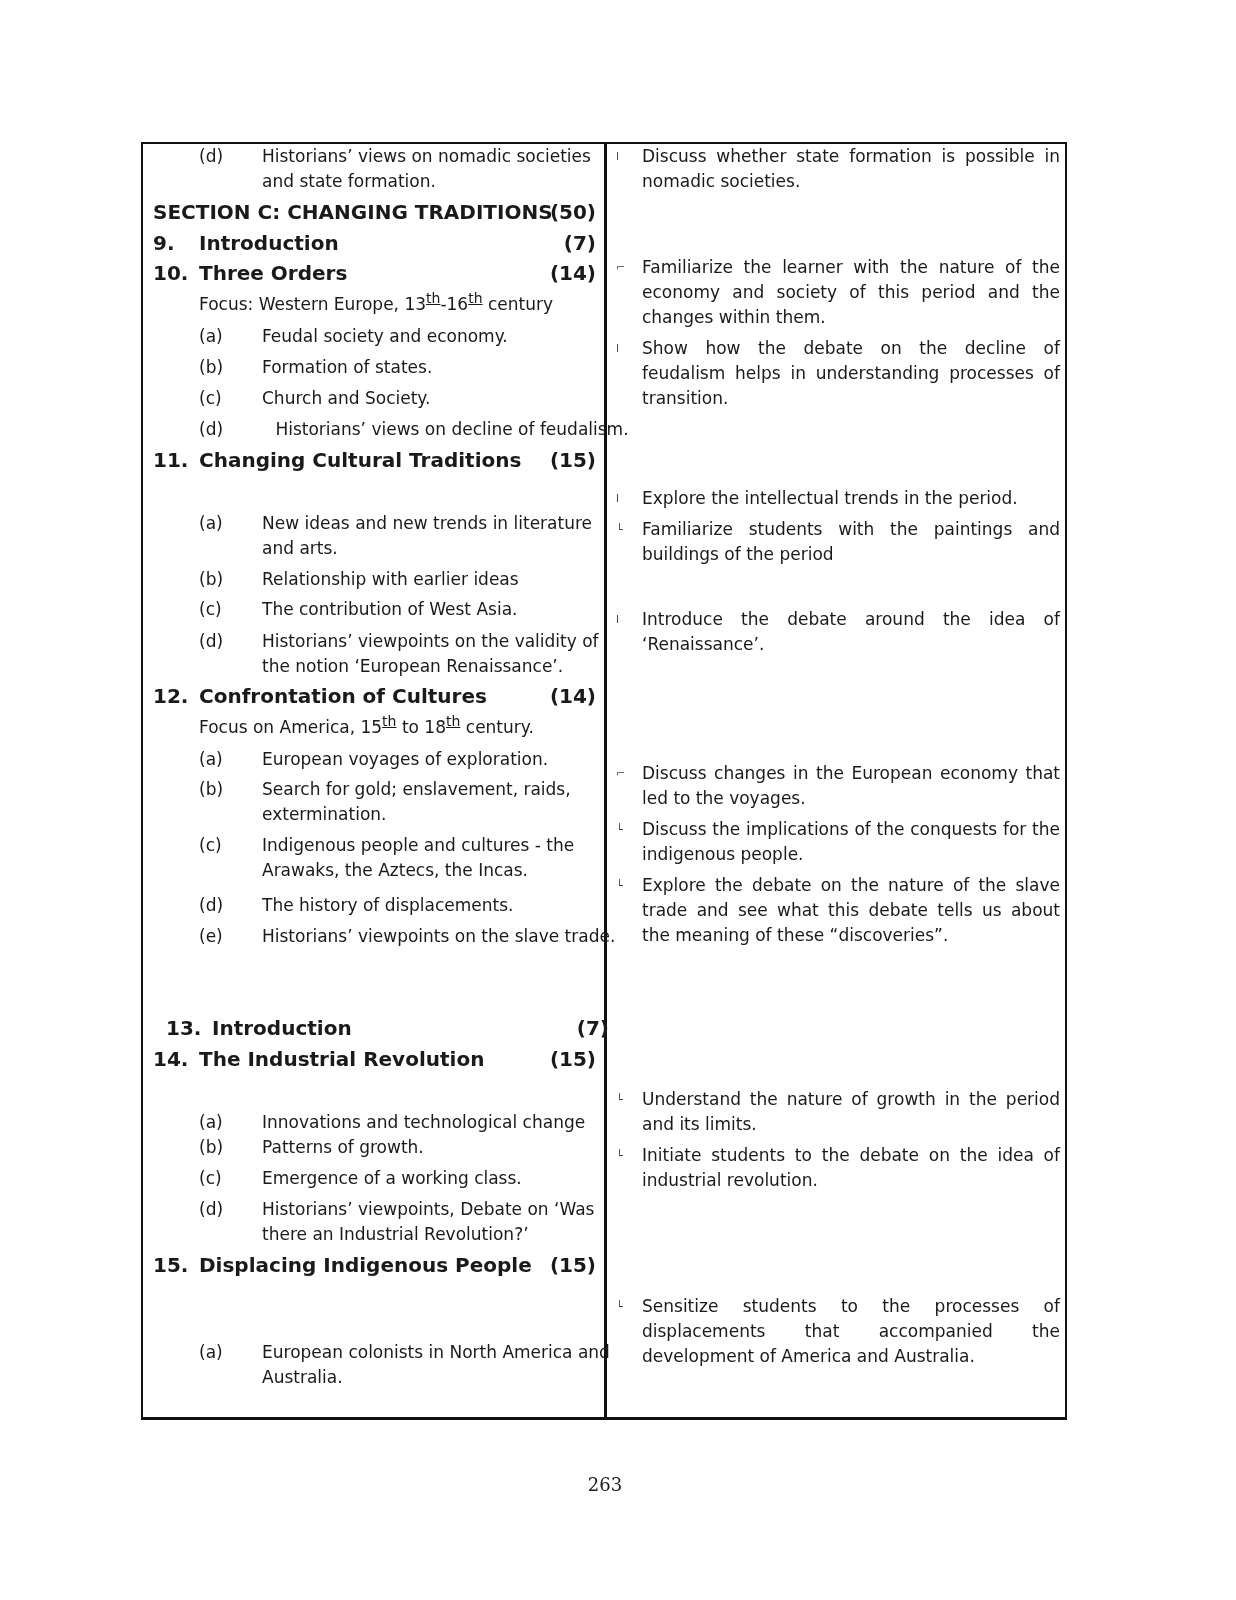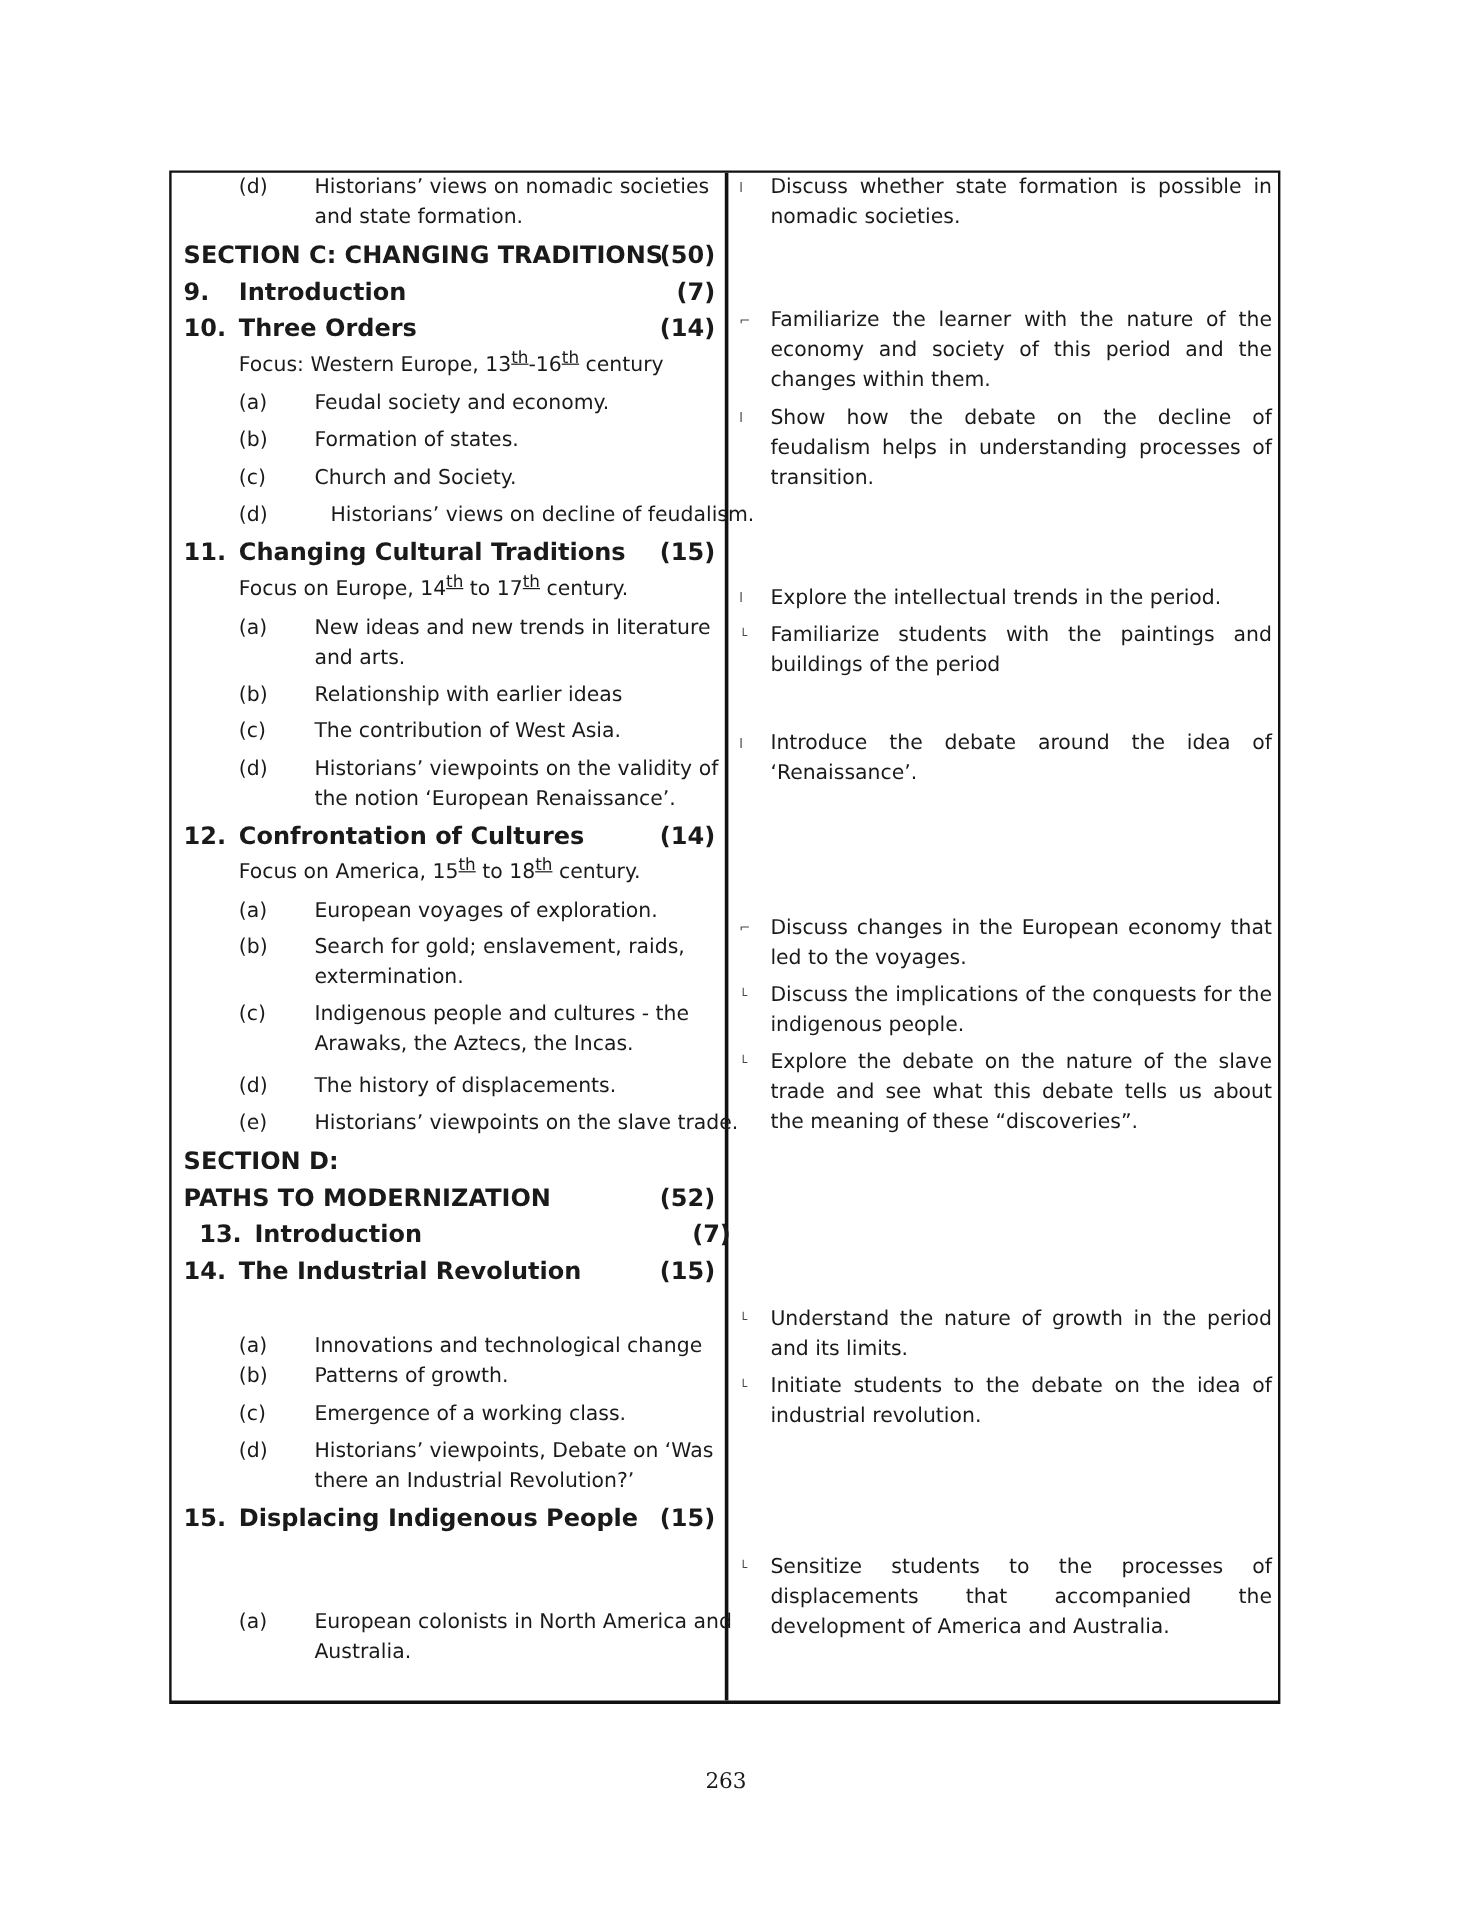--- a/index.html
+++ b/index.html
@@ -70,23 +70,20 @@
   <div class="sub" style="top:273px;">
       <span class="lbl">(d)</span>
       <span class="txt" style="width:380px;white-space:nowrap;text-align:center;">Historians’ views on decline of feudalism.</span>
     </div>
 
   <div class="left-row bold" style="top:305px;">
     <span class="n">11.</span>
     <span class="t">Changing Cultural Traditions</span>
     <span class="m">(15)</span>
   </div>
-  <div class="focus" style="top:335px;">
-    <span>Focus on Europe, 14</span><sup>th</sup><span> to 17</span><sup>th</sup><span> century.</span>
-  </div>
   <div class="sub" style="top:367px;">
       <span class="lbl">(a)</span>
       <span class="txt">New ideas and new trends in literature and arts.</span>
     </div>
   <div class="sub" style="top:423px;">
       <span class="lbl">(b)</span>
       <span class="txt">Relationship with earlier ideas</span>
     </div>
   <div class="sub" style="top:453px;">
       <span class="lbl">(c)</span>
@@ -119,27 +116,20 @@
     </div>
   <div class="sub" style="top:749px;">
       <span class="lbl">(d)</span>
       <span class="txt">The history of displacements.</span>
     </div>
   <div class="sub" style="top:780px;">
       <span class="lbl">(e)</span>
       <span class="txt" style="width:380px;white-space:nowrap;">Historians’ viewpoints on the slave trade.</span>
     </div>
 
-  <div class="left-row bold" style="top:812px;">
-    <span class="n">SECTION D:</span>
-  </div>
-  <div class="left-row bold" style="top:843px;">
-    <span class="n">PATHS TO MODERNIZATION</span>
-    <span class="m">(52)</span>
-  </div>
 
   <div class="left-row bold" style="top:873px;margin-left:13px;">
     <span class="n">13.</span>
     <span class="t">Introduction</span>
     <span class="m">(7)</span>
   </div>
   <div class="left-row bold" style="top:904px;">
     <span class="n">14.</span>
     <span class="t">The Industrial Revolution</span>
     <span class="m">(15)</span>

